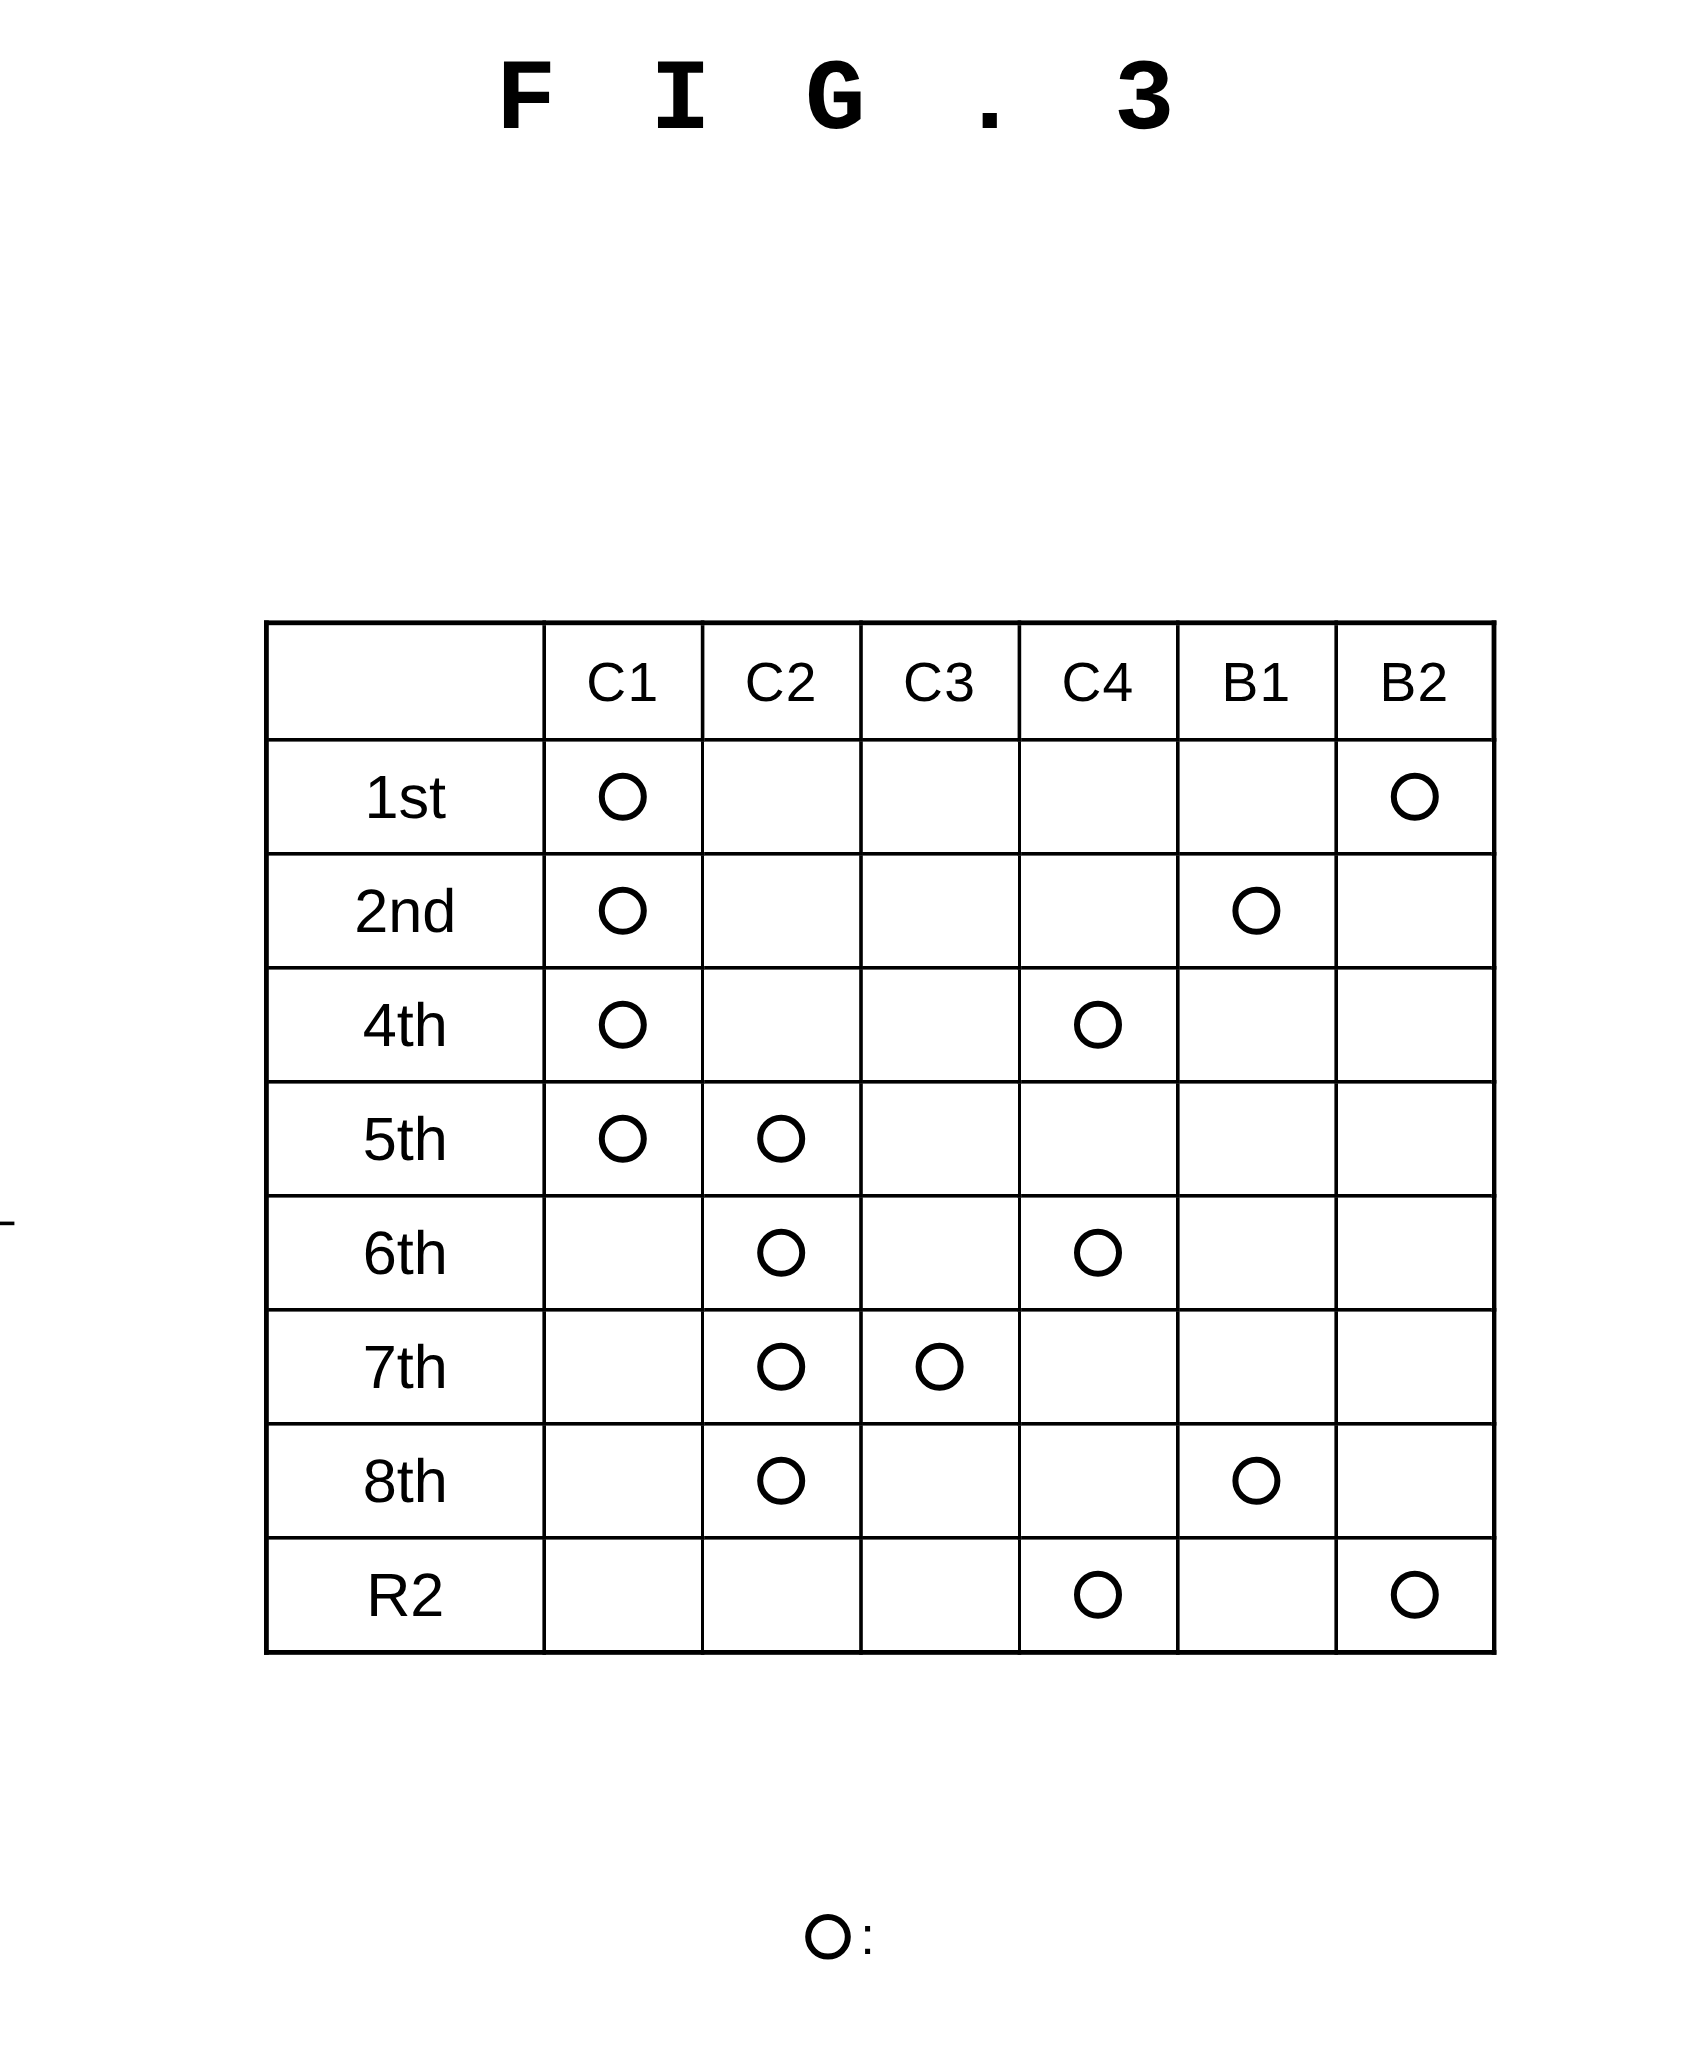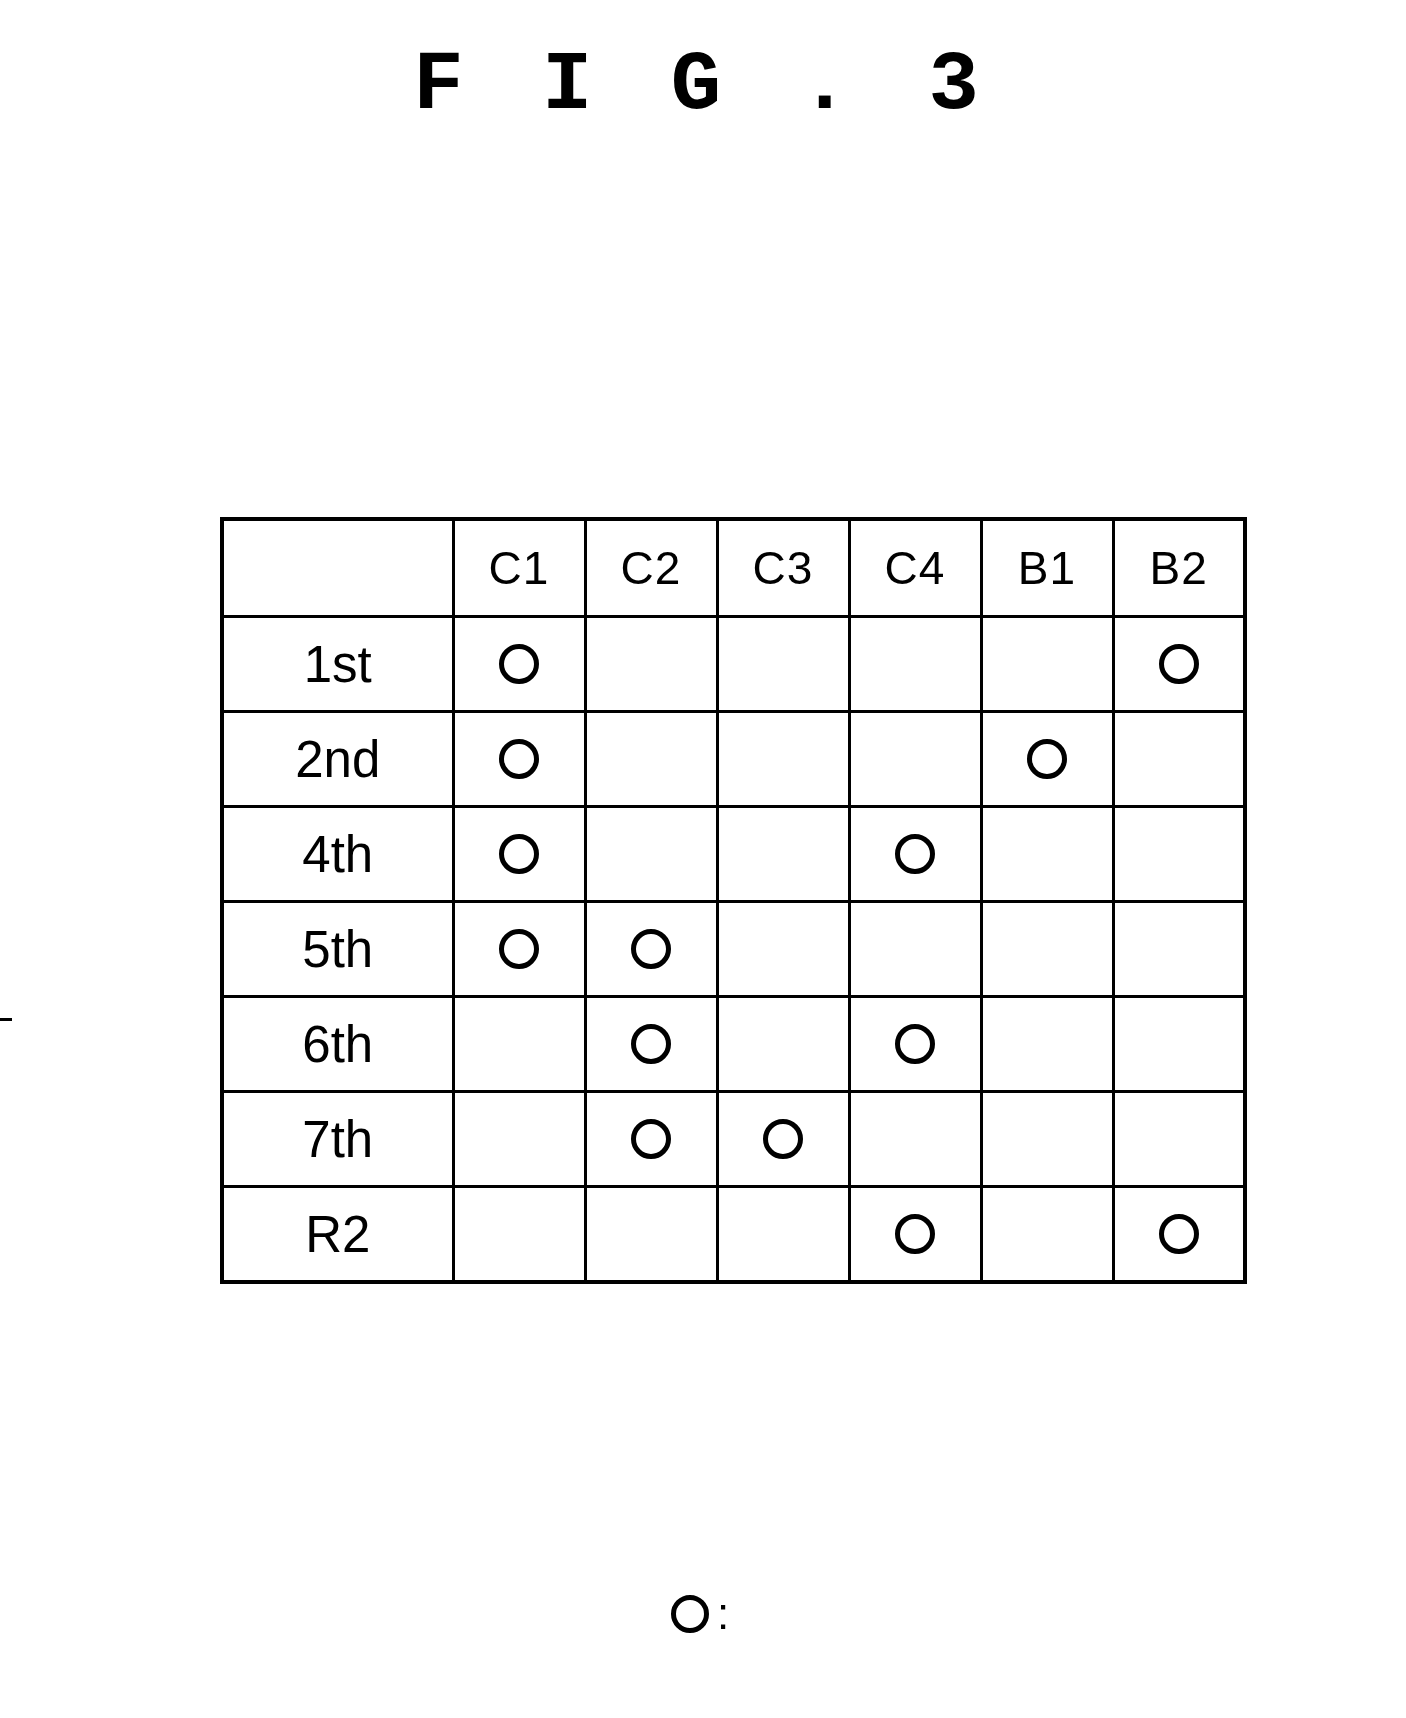--- a/index.html
+++ b/index.html
@@ -226,20 +226,29 @@
         <tr class="data-row">
           <th class="row-head">7th</th>
           <td class="mark-cell"></td>
           <td class="mark-cell"><span class="mark"></span></td>
           <td class="mark-cell"><span class="mark"></span></td>
           <td class="mark-cell"></td>
           <td class="mark-cell"></td>
           <td class="mark-cell"></td>
         </tr>
         <tr class="data-row">
+          <th class="row-head">8th</th>
+          <td class="mark-cell"></td>
+          <td class="mark-cell"><span class="mark"></span></td>
+          <td class="mark-cell"></td>
+          <td class="mark-cell"></td>
+          <td class="mark-cell"><span class="mark"></span></td>
+          <td class="mark-cell"></td>
+        </tr>
+        <tr class="data-row">
           <th class="row-head">R2</th>
           <td class="mark-cell"></td>
           <td class="mark-cell"></td>
           <td class="mark-cell"></td>
           <td class="mark-cell"><span class="mark"></span></td>
           <td class="mark-cell"></td>
           <td class="mark-cell"><span class="mark"></span></td>
         </tr>
       </tbody>
   </table>

